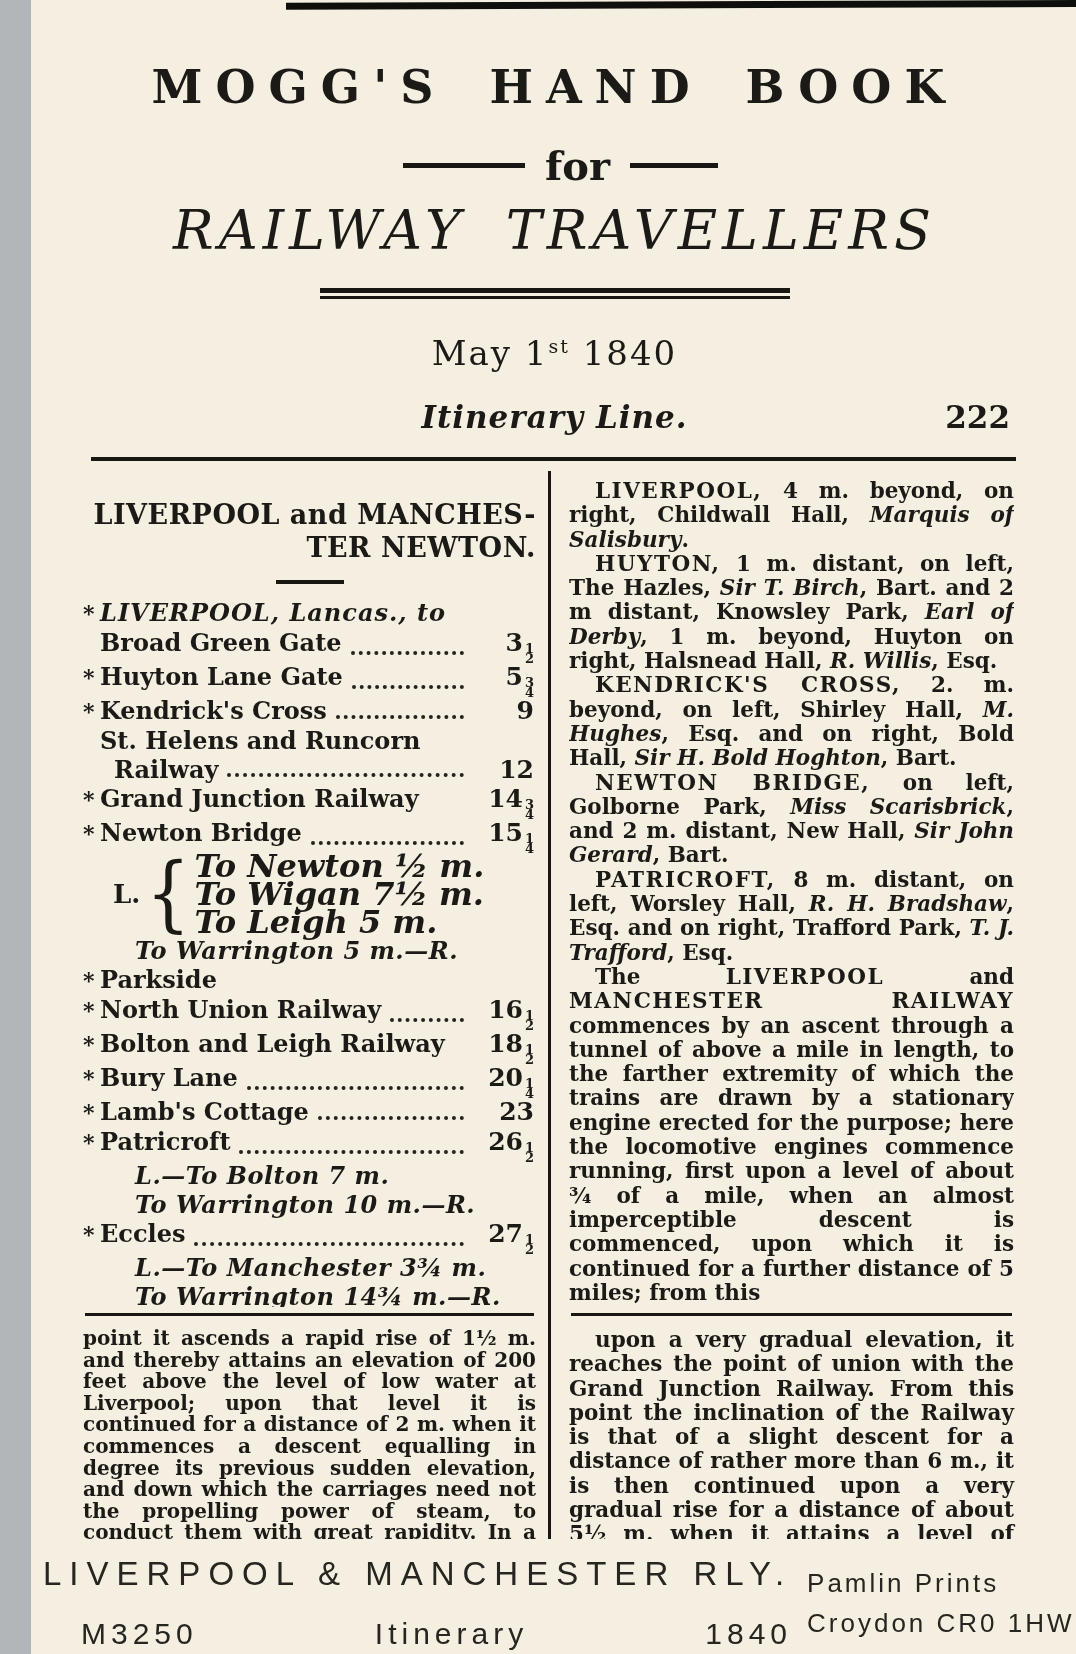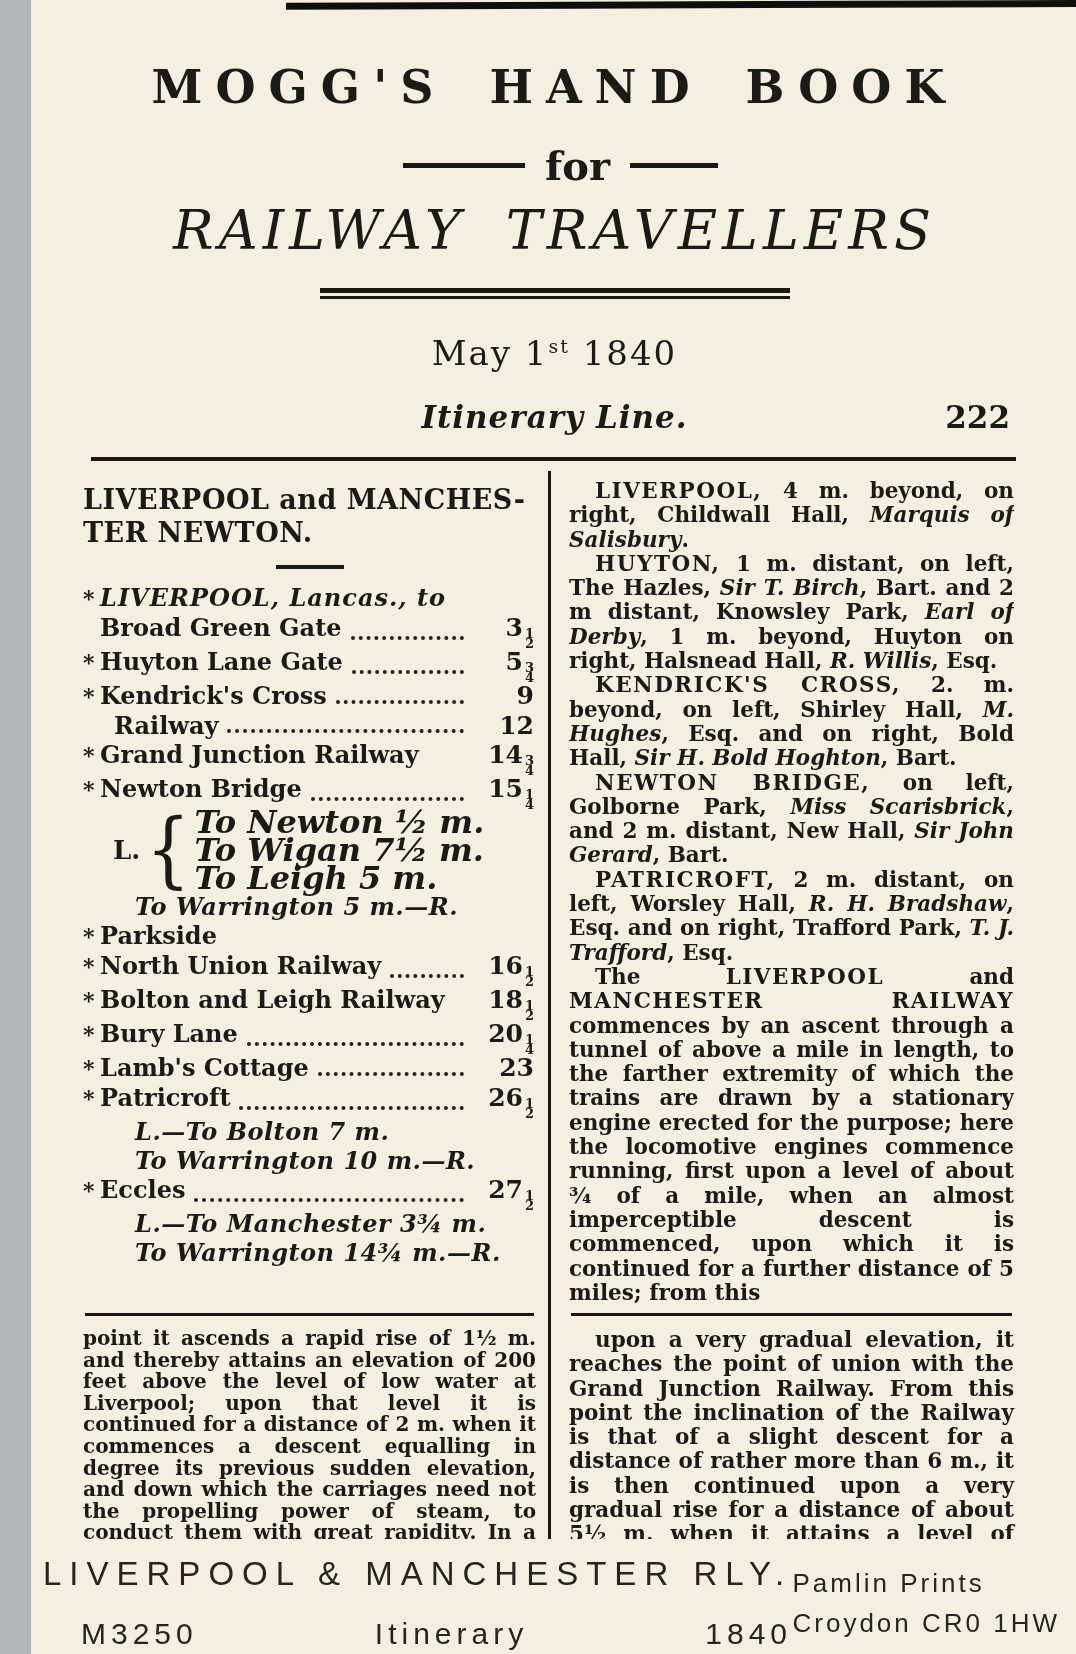--- a/index.html
+++ b/index.html
@@ -63,21 +63,21 @@
     display:grid; grid-template-columns:468px 1fr;
     padding:0 64px 0 52px; overflow:hidden;
   }
   .col-left { border-right:3px solid #191712; padding-right:12px; }
   .col-right { padding-left:18px; }
   .col-top { height:836px; overflow:hidden; }
   .col-rule { border-top:3px solid #191712; margin:6px 2px 12px 2px; }
 
   
   .lc-head {
-    margin-top:12px; text-align:left;
+    margin-top:27px; text-align:right;
     font-size:27px; font-weight:bold; line-height:33px; letter-spacing:0.5px;
   }
   .lc-head-rule { width:68px; margin:16px auto 14px auto; border-top:4px solid #191712; }
   .itn { font-size:24px; font-weight:bold; }
   .row { display:flex; align-items:baseline; min-height:29px; line-height:29px; padding-right:2px; }
   .star-slot { width:17px; flex:none; font-size:22px; }
   .row .name { white-space:nowrap; }
   .row.lead .name { font-style:italic; letter-spacing:1px; }
   .row .indent { display:inline-block; width:14px; }
   .leader {
@@ -110,21 +110,21 @@
   
   .bottom-para {
     margin:0; font-size:20px; line-height:21.6px;
     font-weight:bold; text-align:justify;
   }
 
   
   .footer {
     margin:16px 18px 0 12px;
     display:flex; justify-content:space-between; align-items:flex-start;
-    font-family:"Liberation Sans", sans-serif; color:#26251f;
+    font-family:"Liberation Sans", sans-serif; color:#26251f;gap:15px;
   }
   .f-line1 { font-size:33px; letter-spacing:8px; white-space:nowrap; }
   .f-line2 { margin-top:24px; padding-left:38px; font-size:30px; letter-spacing:5px; display:flex; gap:48px;justify-content:space-between; }
   .f-right { display:flex; align-items:flex-end; gap:14px; margin-top:8px; }
   .f-pub { font-size:26px; letter-spacing:3px; line-height:40px; white-space:nowrap; }
 </style>
 </head>
 <body>
 
 <div class="card">
@@ -190,20 +190,24 @@
             <div class="row">
               <span class="star-slot">*</span>
               <span class="name">Kendrick's Cross</span>
               <span class="leader"></span>
               <span class="miles">
                 <span class="whole">9</span>
               </span>
             </div>
             <div class="row">
               <span class="star-slot"></span>
+              <span class="name">St. Helens and Runcorn</span>
+            </div>
+            <div class="row">
+              <span class="star-slot"></span>
               <span class="name"><span class="indent"></span>Railway</span>
               <span class="leader"></span>
               <span class="miles">
                 <span class="whole">12</span>
               </span>
             </div>
             <div class="row">
               <span class="star-slot">*</span>
               <span class="name">Grand Junction Railway</span>
               <span class="spacer"></span>
@@ -318,21 +322,21 @@
       <div class="col-rule"></div>
       <p class="bottom-para">point it ascends a rapid rise of 1½ m. and thereby attains an elevation of 200 feet above the level of low water at Liverpool; upon that level it is continued for a distance of 2 m. when it commences a descent equalling in degree its previous sudden elevation, and down which the carriages need not the propelling power of steam, to conduct them with great rapidity. In a farther distance of 3 m. constructed</p>
     </div>
 
     <div class="col-right">
       <div class="col-top" id="right-paras">
           <p><span class="seg-b">LIVERPOOL,</span><span> 4 m. beyond, on right, Childwall Hall, </span><span class=" seg-i">Marquis of Salisbury</span><span>.</span></p>
           <p><span class="seg-b">HUYTON,</span><span> 1 m. distant, on left, The Hazles, </span><span class=" seg-i">Sir T. Birch</span><span>, Bart. and 2 m distant, Knowsley Park, </span><span class=" seg-i">Earl of Derby</span><span>, 1 m. beyond, Huyton on right, Halsnead Hall, </span><span class=" seg-i">R. Willis</span><span>, Esq.</span></p>
           <p><span class="seg-b">KENDRICK'S CROSS,</span><span> 2. m. beyond, on left, Shirley Hall, </span><span class=" seg-i">M. Hughes</span><span>, Esq. and on right, Bold Hall, </span><span class=" seg-i">Sir H. Bold Hoghton</span><span>, Bart.</span></p>
           <p><span class="seg-b">NEWTON BRIDGE,</span><span> on left, Golborne Park, </span><span class=" seg-i">Miss Scarisbrick</span><span>, and 2 m. distant, New Hall, </span><span class=" seg-i">Sir John Gerard</span><span>, Bart.</span></p>
-          <p><span class="seg-b">PATRICROFT,</span><span> 2 m. distant, on left, Worsley Hall, </span><span class=" seg-i">R. H. Bradshaw</span><span>, Esq. and on right, Trafford Park, </span><span class=" seg-i">T. J. Trafford</span><span>, Esq.</span></p>
+          <p><span class="seg-b">PATRICROFT,</span><span> 8 m. distant, on left, Worsley Hall, </span><span class=" seg-i">R. H. Bradshaw</span><span>, Esq. and on right, Trafford Park, </span><span class=" seg-i">T. J. Trafford</span><span>, Esq.</span></p>
           <p><span>The </span><span class="seg-b">LIVERPOOL</span><span> and </span><span class="seg-b">MANCHESTER RAILWAY</span><span> commences by an ascent through a tunnel of above a mile in length, to the farther extremity of which the trains are drawn by a stationary engine erected for the purpose; here the locomotive engines commence running, first upon a level of about ¾ of a mile, when an almost imperceptible descent is commenced, upon which it is continued for a further distance of 5 miles; from this</span></p>
         </div>
       <div class="col-rule"></div>
       <p class="bottom-para">upon a very gradual elevation, it reaches the point of union with the Grand Junction Railway. From this point the inclination of the Railway is that of a slight descent for a distance of rather more than 6 m., it is then continued upon a very gradual rise for a distance of about 5½ m. when it attains a level of rather more than 4 m. upon which it is continued to Manchester.</p>
     </div>
   </div>
 
   <div class="footer">
     <div class="f-left">
       <div class="f-line1">LIVERPOOL &amp; MANCHESTER RLY.</div>

